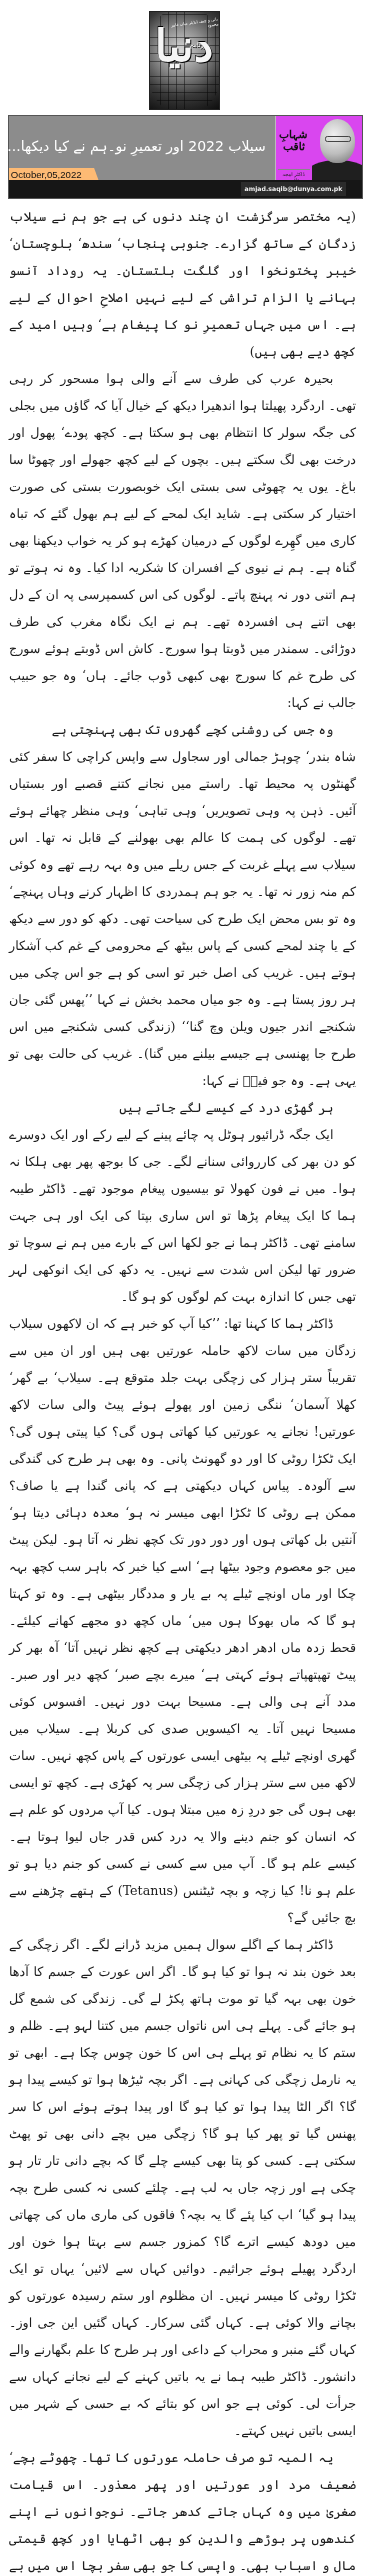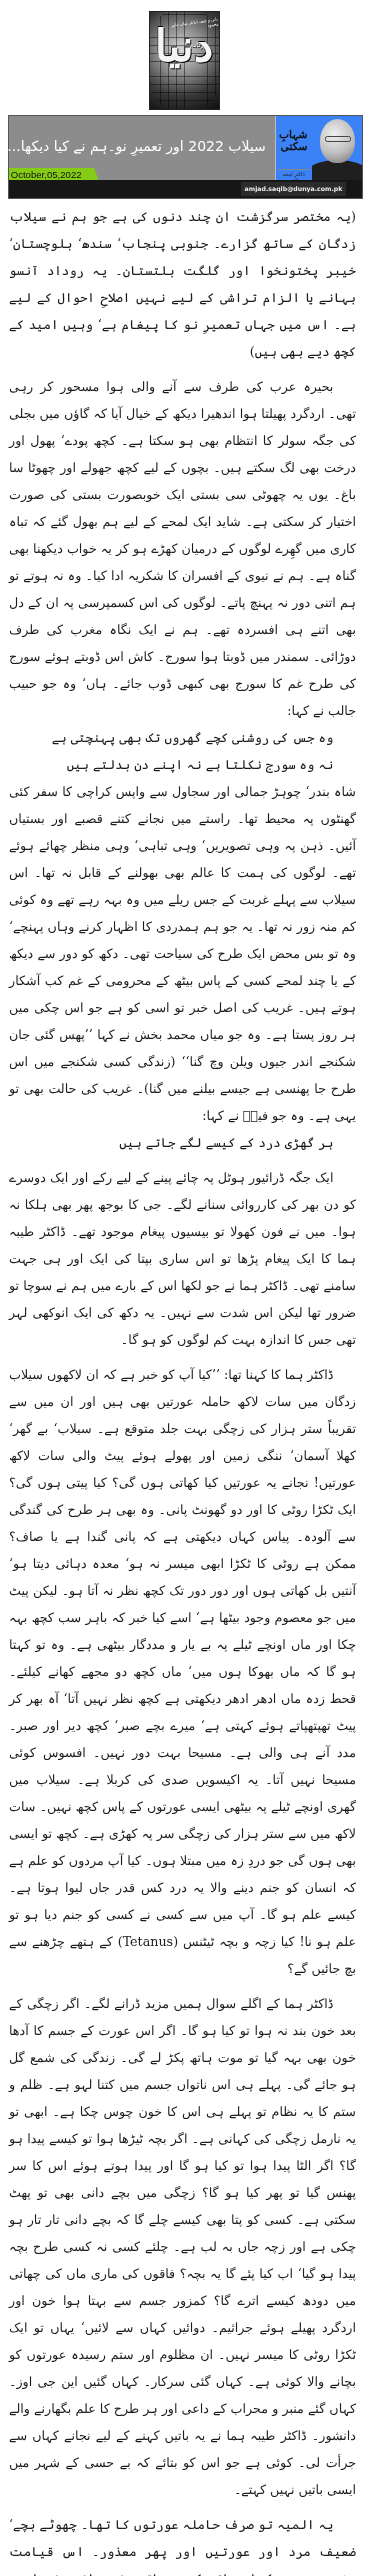--- a/index.html
+++ b/index.html
@@ -79,35 +79,35 @@
       right: 10.2px; top: 22.6px;
       direction: rtl;
       font-size: 14px;
       color: #ffffff;
       white-space: nowrap;
     }
     .date-tab {
       position: absolute;
       left: 0; top: 52px;
       width: 90px; height: 13.6px;
-      background: #84cc16;
+      background: #fdba74;
       clip-path: polygon(0 0, 85px 0, 100% 100%, 0 100%);
     }
     .date-text {
       position: absolute;
       left: 1.7px; top: 1.1px;
       font-family: "Liberation Sans", sans-serif;
       font-size: 9.6px;
       color: #111;
     }
     .author-panel {
       position: absolute;
       right: 0; top: 0;
       width: 87px; height: 64px;
-      background: #3b82f6;
+      background: #d946ef;
       border-left: 0.6px solid #bbb;
     }
     .column-brand {
       position: absolute;
       left: 4.5px; top: 13.6px;
       direction: rtl;
       font-family: "DejaVu Serif", serif;
       font-size: 10.7px;
       font-weight: bold;
       line-height: 1.1;
@@ -177,21 +177,21 @@
       width: 347px;
       margin: 4.5px 0 0 9px;
       font-family: "DejaVu Serif", serif;
       font-size: 12.7px;
       line-height: 27px;
       color: #1c1c1c;
       text-align: justify;
       text-align-last: right;
     }
     .article p { text-indent: 0; }
-    .article p.indent { text-indent: 22.6px; margin-top: 8px; }
+    .article p.indent { text-indent: 22.6px; }
     .article .verse {
       padding-right: 22.6px;
       text-align: center;
     }
   </style>
 </head>
 <body>
 
 <div class="masthead">
   <div class="globe-grid"></div>
@@ -203,39 +203,38 @@
 <div class="banner">
   <div class="banner-title-area">
     <div class="column-title">سیلاب 2022 اور تعمیرِ نو۔ہم نے کیا دیکھا......(8)</div>
     <div class="date-tab">
       <span class="date-text">October,05,2022</span>
     </div>
   </div>
   <div class="author-panel">
     <div class="column-brand">
       <div>شہابِ</div>
-      <div>سکتی</div>
+      <div>ثاقب</div>
     </div>
     <div class="author-name">ڈاکٹر امجد ثاقب</div>
     <div class="author-photo">
       <div class="photo-body"></div>
       <div class="photo-head"></div>
       <div class="photo-glasses"></div>
     </div>
   </div>
   <div class="banner-footer">
     <div class="email-box">amjad.saqib@dunya.com.pk</div>
   </div>
 </div>
 
 <div class="article" id="article">
     <p>(یہ مختصر سرگزشت ان چند دنوں کی ہے جو ہم نے سیلاب زدگان کے ساتھ گزارے۔ جنوبی پنجاب‘ سندھ‘ بلوچستان‘ خیبر پختونخوا اور گلگت بلتستان۔ یہ روداد آنسو بہانے یا الزام تراشی کے لیے نہیں اصلاحِ احوال کے لیے ہے۔ اس میں جہاں تعمیرِ نو کا پیغام ہے‘ وہیں امید کے کچھ دیے بھی ہیں)</p>
     <p class="indent">بحیرہ عرب کی طرف سے آنے والی ہوا مسحور کر رہی تھی۔ اردگرد پھیلتا ہوا اندھیرا دیکھ کے خیال آیا کہ گاؤں میں بجلی کی جگہ سولر کا انتظام بھی ہو سکتا ہے۔ کچھ پودے‘ پھول اور درخت بھی لگ سکتے ہیں۔ بچوں کے لیے کچھ جھولے اور چھوٹا سا باغ۔ یوں یہ چھوٹی سی بستی ایک خوبصورت بستی کی صورت اختیار کر سکتی ہے۔ شاید ایک لمحے کے لیے ہم بھول گئے کہ تباہ کاری میں گھِرے لوگوں کے درمیان کھڑے ہو کر یہ خواب دیکھنا بھی گناہ ہے۔ ہم نے نیوی کے افسران کا شکریہ ادا کیا۔ وہ نہ ہوتے تو ہم اتنی دور نہ پہنچ پاتے۔ لوگوں کی اس کسمپرسی پہ ان کے دل بھی اتنے ہی افسردہ تھے۔ ہم نے ایک نگاہ مغرب کی طرف دوڑائی۔ سمندر میں ڈوبتا ہوا سورج۔ کاش اس ڈوبتے ہوئے سورج کی طرح غم کا سورج بھی کبھی ڈوب جائے۔ ہاں‘ وہ جو حبیب جالب نے کہا:</p>
     <p class="verse">وہ جس کی روشنی کچے گھروں تک بھی پہنچتی ہے</p>
-    <p class="verse">نہ وہ سورج نکلتا ہے نہ اپنے دن بدلتے ہیں</p>
     <p>شاہ بندر‘ چوہڑ جمالی اور سجاول سے واپس کراچی کا سفر کئی گھنٹوں پہ محیط تھا۔ راستے میں نجانے کتنے قصبے اور بستیاں آئیں۔ ذہن پہ وہی تصویریں‘ وہی تباہی‘ وہی منظر چھائے ہوئے تھے۔ لوگوں کی ہمت کا عالم بھی بھولنے کے قابل نہ تھا۔ اس سیلاب سے پہلے غربت کے جس ریلے میں وہ بہہ رہے تھے وہ کوئی کم منہ زور نہ تھا۔ یہ جو ہم ہمدردی کا اظہار کرنے وہاں پہنچے‘ وہ تو بس محض ایک طرح کی سیاحت تھی۔ دکھ کو دور سے دیکھ کے یا چند لمحے کسی کے پاس بیٹھ کے محرومی کے غم کب آشکار ہوتے ہیں۔ غریب کی اصل خبر تو اسی کو ہے جو اس چکی میں ہر روز پستا ہے۔ وہ جو میاں محمد بخش نے کہا ’’پھس گئی جان شکنجے اندر جیوں ویلن وچ گنا‘‘ (زندگی کسی شکنجے میں اس طرح جا پھنسی ہے جیسے بیلنے میں گنا)۔ غریب کی حالت بھی تو یہی ہے۔ وہ جو فیضؔ نے کہا:</p>
     <p class="verse">ہر گھڑی درد کے کیسے لگے جاتے ہیں</p>
     <p class="indent">ایک جگہ ڈرائیور ہوٹل پہ چائے پینے کے لیے رکے اور ایک دوسرے کو دن بھر کی کارروائی سنانے لگے۔ جی کا بوجھ پھر بھی ہلکا نہ ہوا۔ میں نے فون کھولا تو بیسیوں پیغام موجود تھے۔ ڈاکٹر طیبہ ہما کا ایک پیغام پڑھا تو اس ساری بپتا کی ایک اور ہی جہت سامنے تھی۔ ڈاکٹر ہما نے جو لکھا اس کے بارے میں ہم نے سوچا تو ضرور تھا لیکن اس شدت سے نہیں۔ یہ دکھ کی ایک انوکھی لہر تھی جس کا اندازہ بہت کم لوگوں کو ہو گا۔</p>
     <p class="indent">ڈاکٹر ہما کا کہنا تھا: ’’کیا آپ کو خبر ہے کہ ان لاکھوں سیلاب زدگان میں سات لاکھ حاملہ عورتیں بھی ہیں اور ان میں سے تقریباً ستر ہزار کی زچگی بہت جلد متوقع ہے۔ سیلاب‘ بے گھر‘ کھلا آسمان‘ ننگی زمین اور پھولے ہوئے پیٹ والی سات لاکھ عورتیں! نجانے یہ عورتیں کیا کھاتی ہوں گی؟ کیا پیتی ہوں گی؟ ایک ٹکڑا روٹی کا اور دو گھونٹ پانی۔ وہ بھی ہر طرح کی گندگی سے آلودہ۔ پیاس کہاں دیکھتی ہے کہ پانی گندا ہے یا صاف؟ ممکن ہے روٹی کا ٹکڑا ابھی میسر نہ ہو‘ معدہ دہائی دیتا ہو‘ آنتیں بل کھاتی ہوں اور دور دور تک کچھ نظر نہ آتا ہو۔ لیکن پیٹ میں جو معصوم وجود بیٹھا ہے‘ اسے کیا خبر کہ باہر سب کچھ بہہ چکا اور ماں اونچے ٹیلے پہ بے یار و مددگار بیٹھی ہے۔ وہ تو کہتا ہو گا کہ ماں بھوکا ہوں میں‘ ماں کچھ دو مجھے کھانے کیلئے۔ قحط زدہ ماں ادھر ادھر دیکھتی ہے کچھ نظر نہیں آتا‘ آہ بھر کر پیٹ تھپتھپاتے ہوئے کہتی ہے‘ میرے بچے صبر‘ کچھ دیر اور صبر۔ مدد آنے ہی والی ہے۔ مسیحا بہت دور نہیں۔ افسوس کوئی مسیحا نہیں آتا۔ یہ اکیسویں صدی کی کربلا ہے۔ سیلاب میں گھری اونچے ٹیلے پہ بیٹھی ایسی عورتوں کے پاس کچھ نہیں۔ سات لاکھ میں سے ستر ہزار کی زچگی سر پہ کھڑی ہے۔ کچھ تو ایسی بھی ہوں گی جو دردِ زہ میں مبتلا ہوں۔ کیا آپ مردوں کو علم ہے کہ انسان کو جنم دینے والا یہ درد کس قدر جاں لیوا ہوتا ہے۔ کیسے علم ہو گا۔ آپ میں سے کسی نے کسی کو جنم دیا ہو تو علم ہو نا! کیا زچہ و بچہ ٹیٹنس (Tetanus) کے ہتھے چڑھنے سے بچ جائیں گے؟</p>
     <p class="indent">ڈاکٹر ہما کے اگلے سوال ہمیں مزید ڈرانے لگے۔ اگر زچگی کے بعد خون بند نہ ہوا تو کیا ہو گا۔ اگر اس عورت کے جسم کا آدھا خون بھی بہہ گیا تو موت ہاتھ پکڑ لے گی۔ زندگی کی شمع گل ہو جائے گی۔ پہلے ہی اس ناتواں جسم میں کتنا لہو ہے۔ ظلم و ستم کا یہ نظام تو پہلے ہی اس کا خون چوس چکا ہے۔ ابھی تو یہ نارمل زچگی کی کہانی ہے۔ اگر بچہ ٹیڑھا ہوا تو کیسے پیدا ہو گا؟ اگر الٹا پیدا ہوا تو کیا ہو گا اور پیدا ہوتے ہوئے اس کا سر پھنس گیا تو پھر کیا ہو گا؟ زچگی میں بچے دانی بھی تو پھٹ سکتی ہے۔ کسی کو پتا بھی کیسے چلے گا کہ بچے دانی تار تار ہو چکی ہے اور زچہ جاں بہ لب ہے۔ چلئے کسی نہ کسی طرح بچہ پیدا ہو گیا‘ اب کیا پئے گا یہ بچہ؟ فاقوں کی ماری ماں کی چھاتی میں دودھ کیسے اترے گا؟ کمزور جسم سے بہتا ہوا خون اور اردگرد پھیلے ہوئے جراثیم۔ دوائیں کہاں سے لائیں‘ یہاں تو ایک ٹکڑا روٹی کا میسر نہیں۔ ان مظلوم اور ستم رسیدہ عورتوں کو بچانے والا کوئی ہے۔ کہاں گئی سرکار۔ کہاں گئیں این جی اوز۔ کہاں گئے منبر و محراب کے داعی اور ہر طرح کا علم بگھارنے والے دانشور۔ ڈاکٹر طیبہ ہما نے یہ باتیں کہنے کے لیے نجانے کہاں سے جرأت لی۔ کوئی ہے جو اس کو بتائے کہ بے حسی کے شہر میں ایسی باتیں نہیں کہتے۔</p>
     <p class="indent">یہ المیہ تو صرف حاملہ عورتوں کا تھا۔ چھوٹے بچے‘ ضعیف مرد اور عورتیں اور پھر معذور۔ اس قیامت صغریٰ میں وہ کہاں جاتے کدھر جاتے۔ نوجوانوں نے اپنے کندھوں پر بوڑھے والدین کو بھی اٹھایا اور کچھ قیمتی مال و اسباب بھی۔ واپسی کا جو بھی سفر بچا اس میں بے بسی کے یہی منظر کانٹے کی طرح چبھتے رہے۔ سیلاب زدہ علاقوں میں بنیادی مراکزِ صحت بھی تھے اور یونین کی سطح پر طبی مراکز بھی۔ ان کی بھی تو کچھ ذمہ داری ہے۔</p>
   </div>
 
 
 </body></html>

